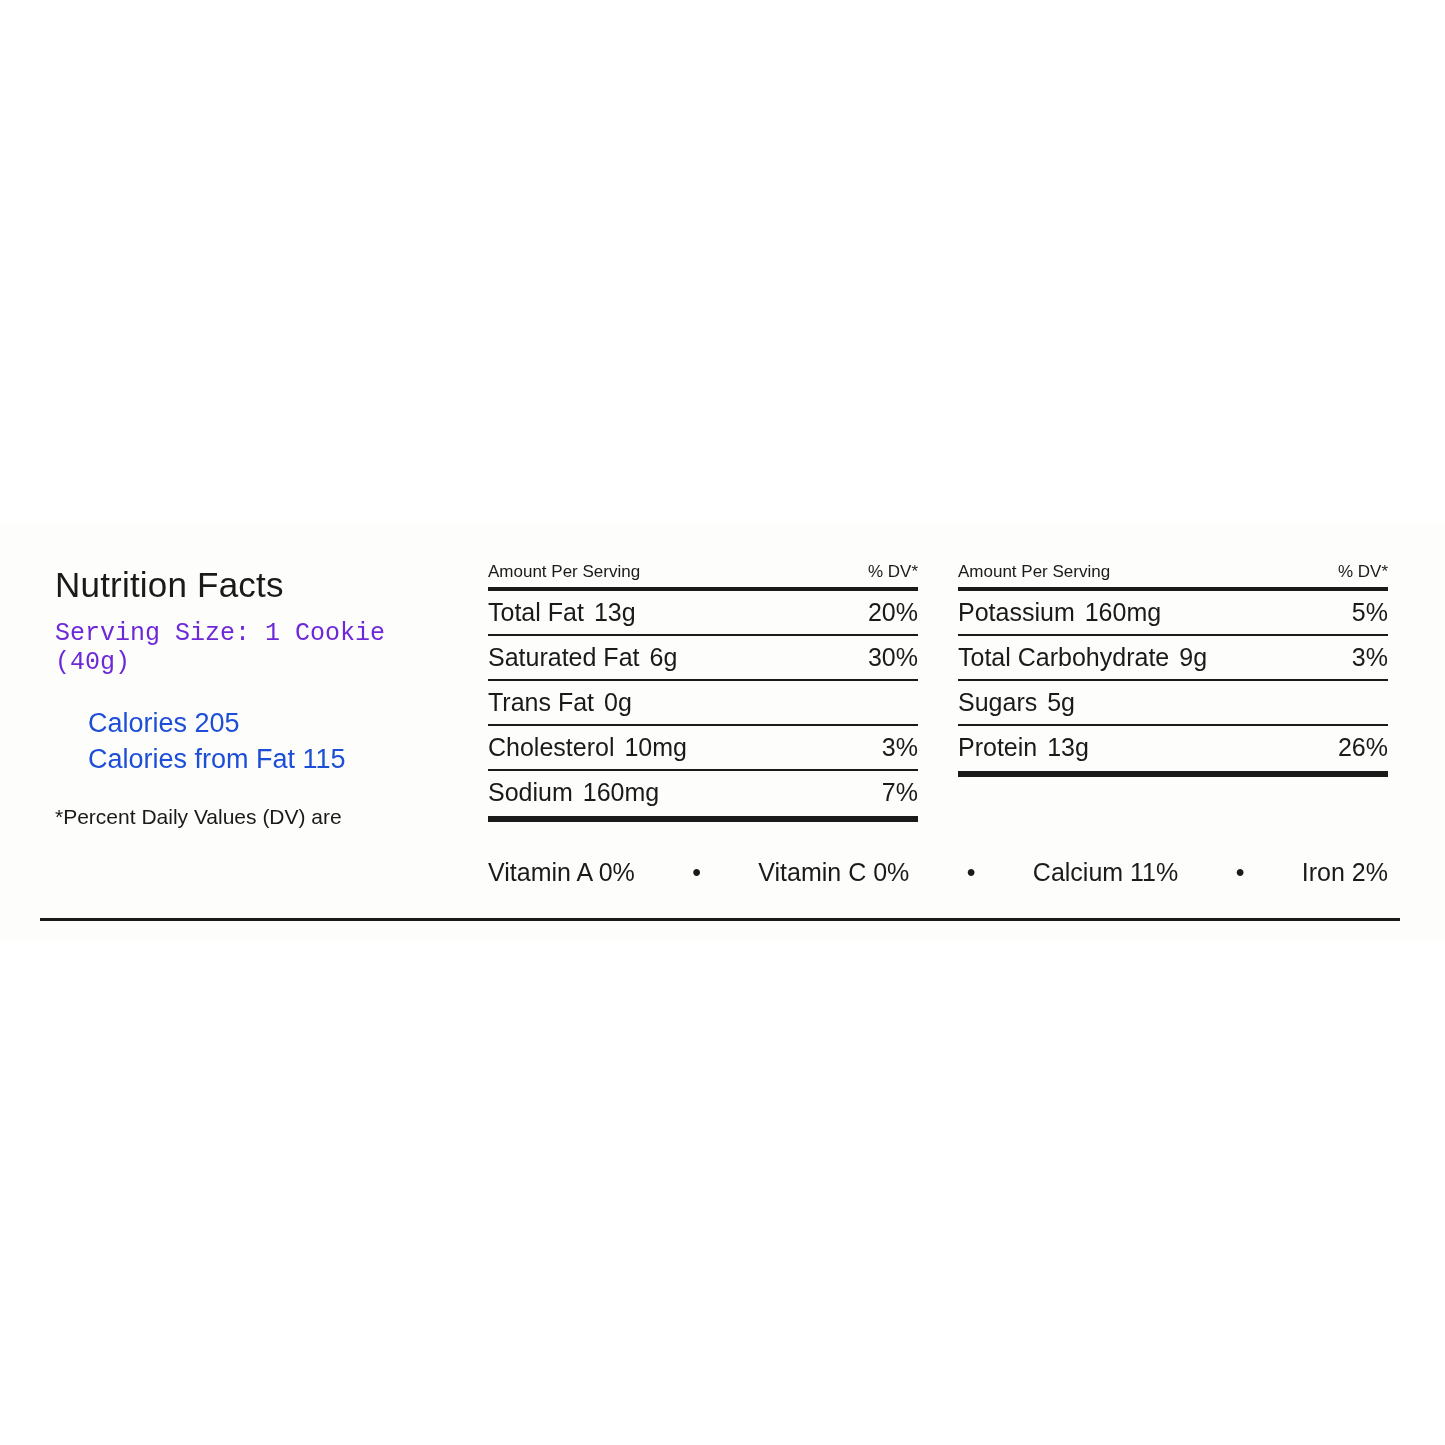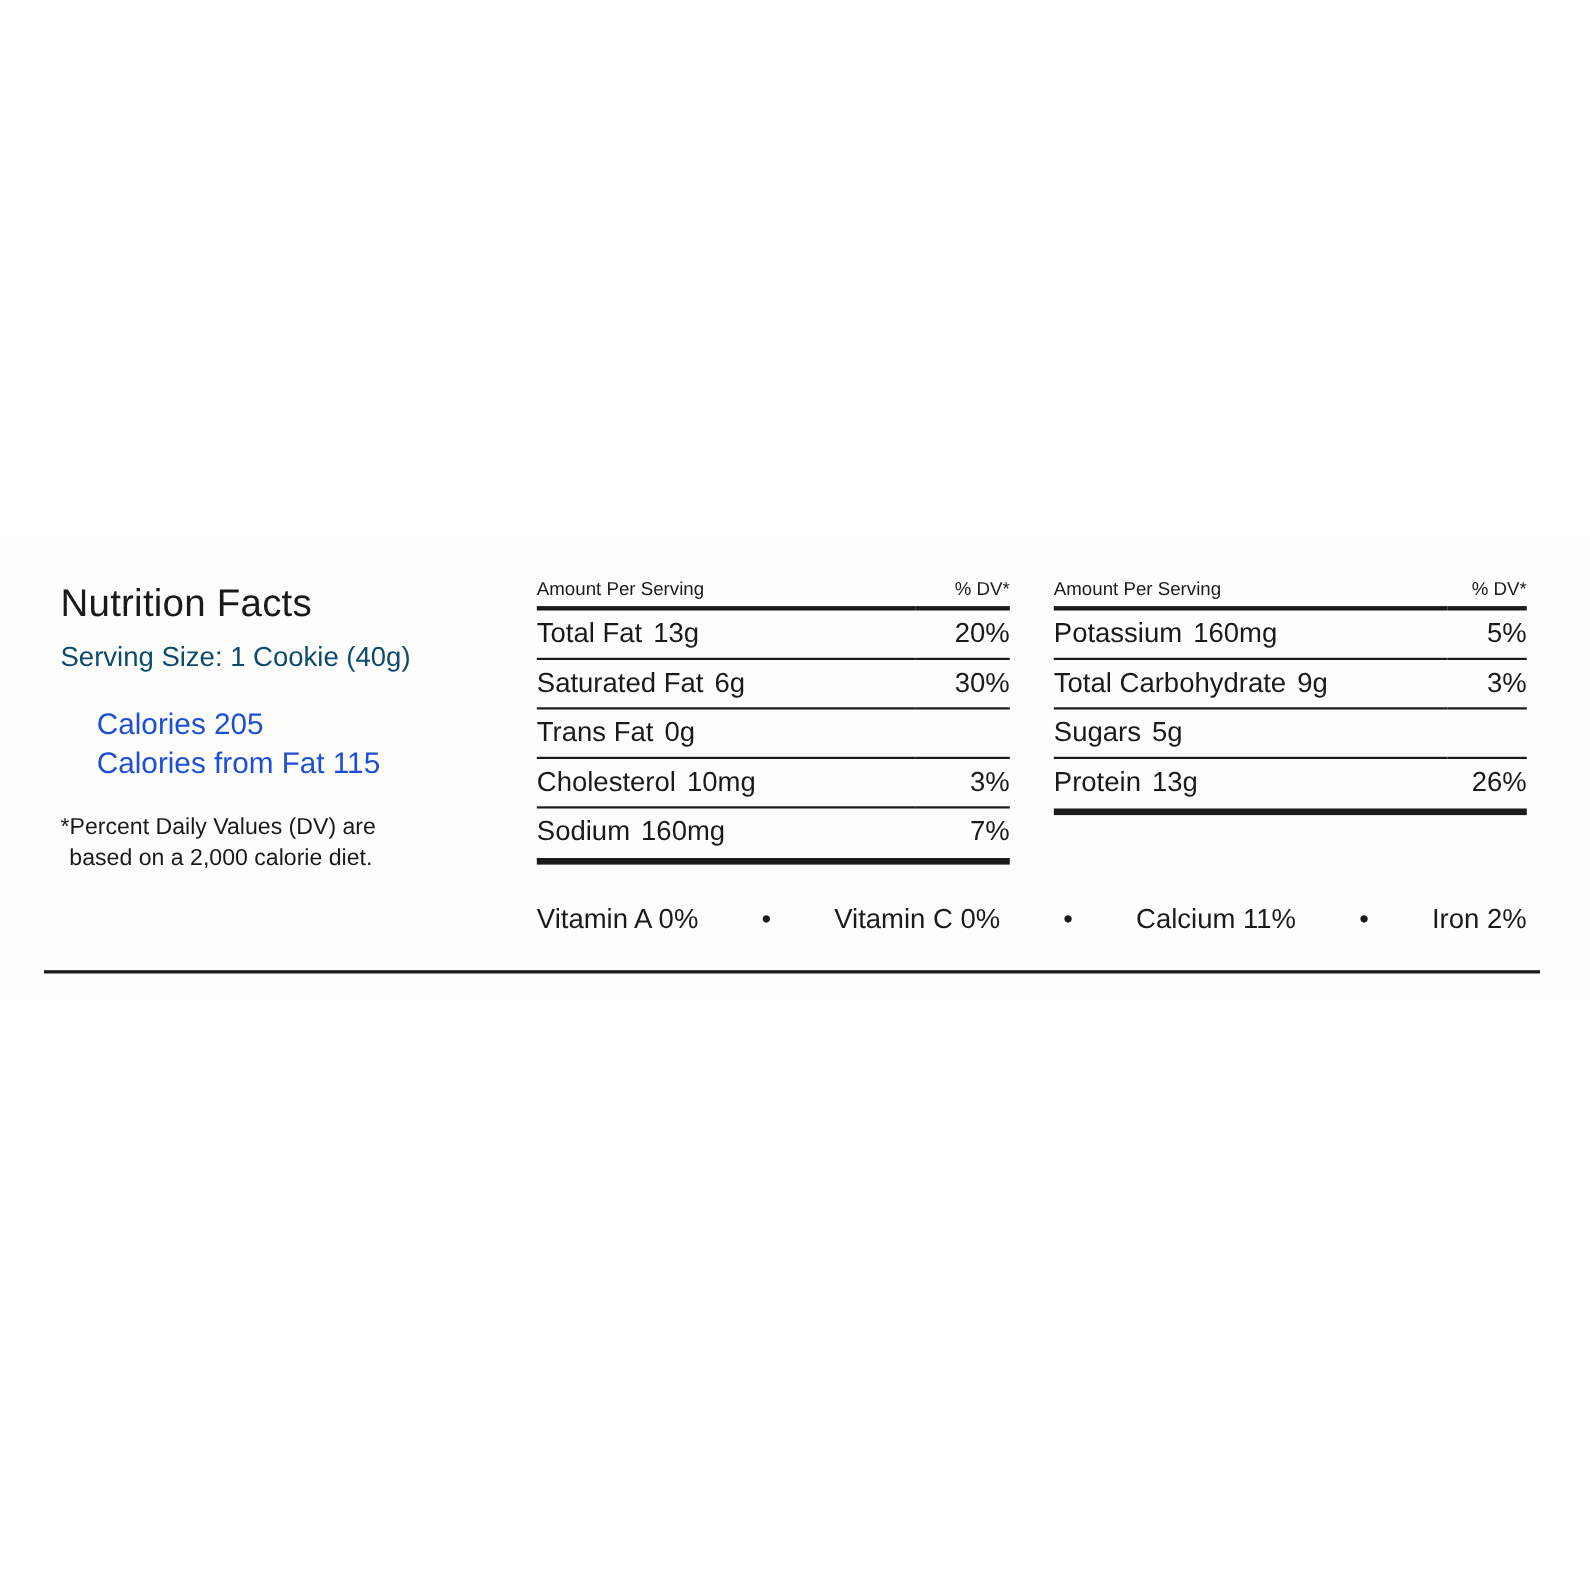--- a/index.html
+++ b/index.html
@@ -13,21 +13,21 @@
     font-family: "Liberation Sans", sans-serif;
     color: #111111;
     position: relative;
     overflow: hidden;
   }
 
   
   .label-panel {
     position: absolute;
     left: 0;
-    top: 484px;
+    top: 520px;
     width: 1445px;
     height: 420px;
     background: #fdfdfb;
   }
 
   
   .panel-top-edge {
     position: absolute;
     left: 0; top: 0; width: 100%; height: 4px;
     background: #ffffff;
@@ -57,22 +57,23 @@
     width: 370px;
   }
   .nf-title {
     font-size: 35px;
     letter-spacing: 0.2px;
     color: #1a1a1a;
     margin-bottom: 14px;
   }
   .serving-size {
     font-size: 25px;
-    color: #0c4a6e;
+    color: #6d28d9;
     margin-bottom: 28px;
+    font-family: Liberation Mono, monospace;
   }
   .calories-line {
     font-size: 27px;
     color: #1d4ed8;
     line-height: 1.34;
     margin-left: 33px;
   }
   .footnote {
     margin-top: 26px;
     font-size: 21px;
@@ -157,21 +158,20 @@
 
     <div class="col-left">
       <div class="nf-title">Nutrition Facts</div>
       <div class="serving-size">Serving Size: 1 Cookie (40g)</div>
       <div class="calories-line">
         <div>Calories 205</div>
         <div>Calories from Fat 115</div>
       </div>
       <div class="footnote">
         <span>*Percent Daily Values (DV) are</span>
-        <span class="l2">based on a 2,000 calorie diet.</span>
       </div>
     </div>
 
     <div class="col-mid">
       <table class="nutri">
         <tbody>
           <tr class="hdr rule-none">
             <td class="name">Amount Per Serving</td>
             <td class="dv">% DV*</td>
           </tr>

